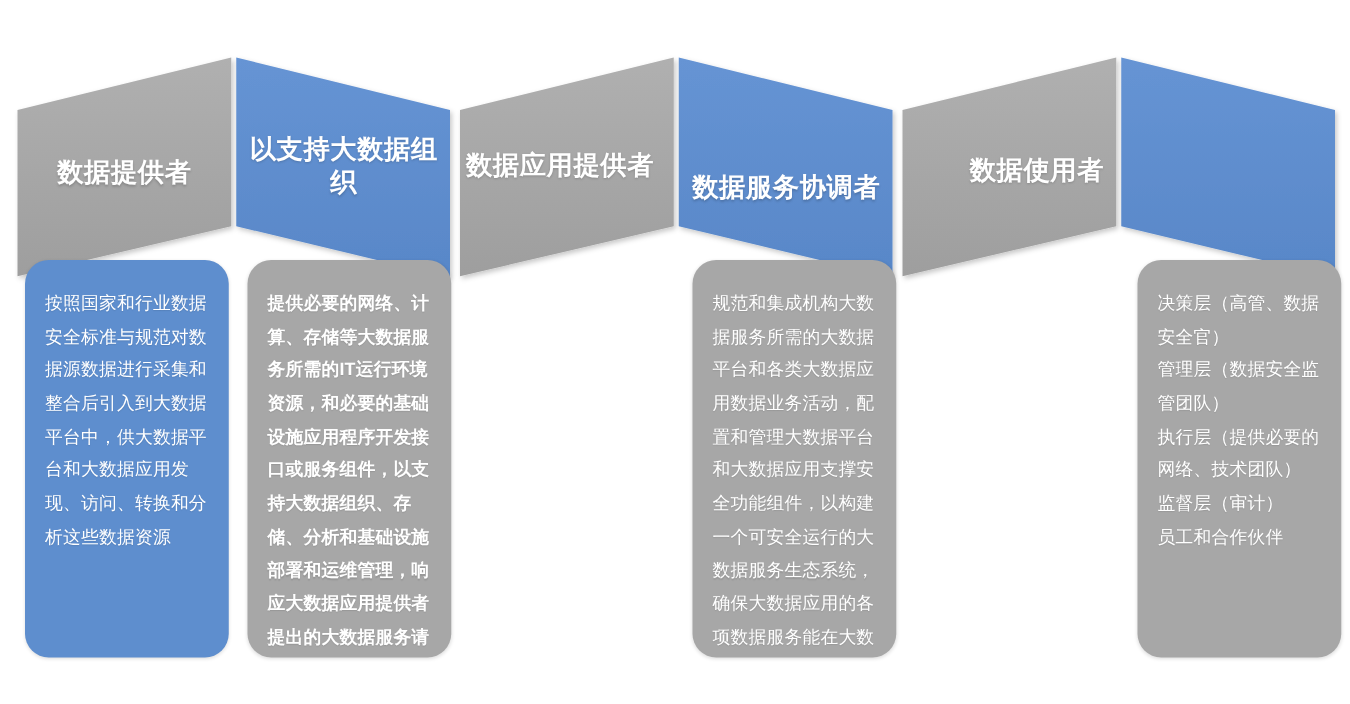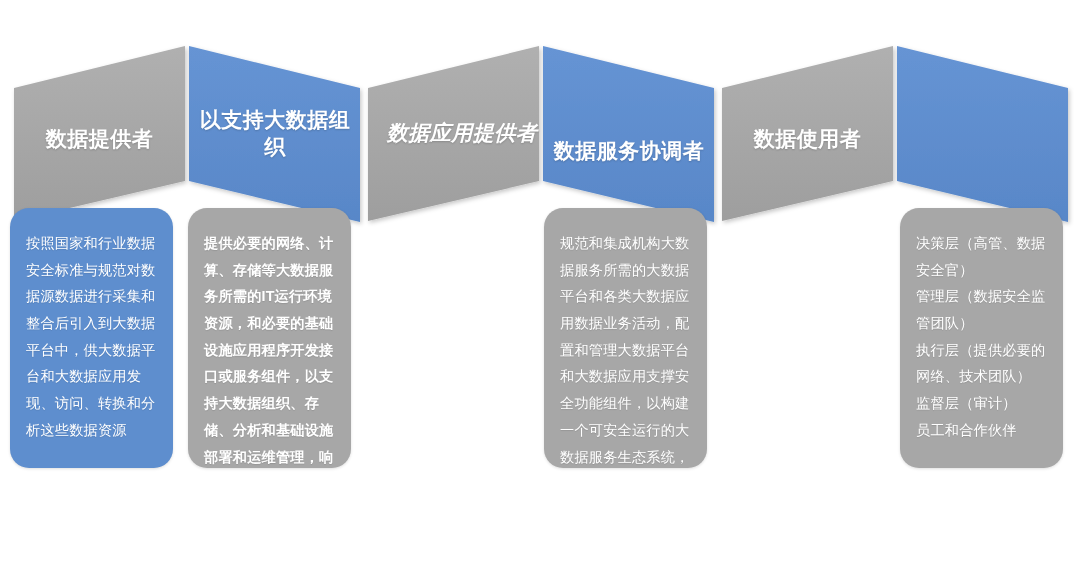--- a/index.html
+++ b/index.html
@@ -46,30 +46,31 @@
   #cards {
     position: absolute;
     left: 0; top: 208px;
     width: 1080px;
     height: 348px;
   }
   .card {
     position: absolute;
     top: 0;
     width: 163px;
-    height: 260px;
+    height: 318px;
     border-radius: 19px;
     padding: 22px 15px 14px 16px;
     color: #ffffff;
     font-size: 14.2px;
     line-height: 1.88;
     letter-spacing: 0.2px;
     text-shadow: 0 1px 1px rgba(0,0,0,0.10);
     overflow: hidden;
     box-shadow: 0 1px 3px rgba(0,0,0,0.13);
+    margin-left: 10px;
   }
   .card.blue { background: #5e8ece; }
   .card.gray { background: #a7a7a7; }
   .card-text { white-space: pre-wrap; word-break: break-all; }
 </style>
 </head>
 <body>
 
 <div id="stage">
 
@@ -108,25 +109,25 @@
       </g>
       <g filter="url(#panelShadow)">
         <polygon points="897,13 1068,55 1068,189 897,148" fill="url(#blueGrad)"></polygon>
       </g>
     </svg>
 
     <div class="ribbon-label" style="left:14px;  top:56px;  width:171px; height:100px;">数据提供者</div>
 
     <div class="ribbon-label" style="left:196px; top:50px;  width:158px; height:100px;">以支持大数据组织</div>
 
-    <div class="ribbon-label" style="left:382px; top:50px;  width:160px; height:100px;font-style:italic;">数据应用提供者</div>
+    <div class="ribbon-label" style="left:368px; top:50px;  width:160px; height:100px;">数据应用提供者</div>
 
     <div class="ribbon-label" style="left:550px; top:68px;  width:158px; height:100px;">数据服务协调者</div>
 
-    <div class="ribbon-label" style="left:722px; top:56px;  width:171px; height:100px;">数据使用者</div>
+    <div class="ribbon-label" style="left:744px; top:56px;  width:171px; height:100px;font-family:Liberation Mono, monospace;">数据使用者</div>
 
   </div>
 
   <div id="cards">
 
     <div class="card blue" style="left:10px;">
       <div class="card-text">按照国家和行业数据安全标准与规范对数据源数据进行采集和整合后引入到大数据平台中，供大数据平台和大数据应用发现、访问、转换和分析这些数据资源</div>
     </div>
 
     <div class="card gray" style="left:188px;font-weight:bold;">

